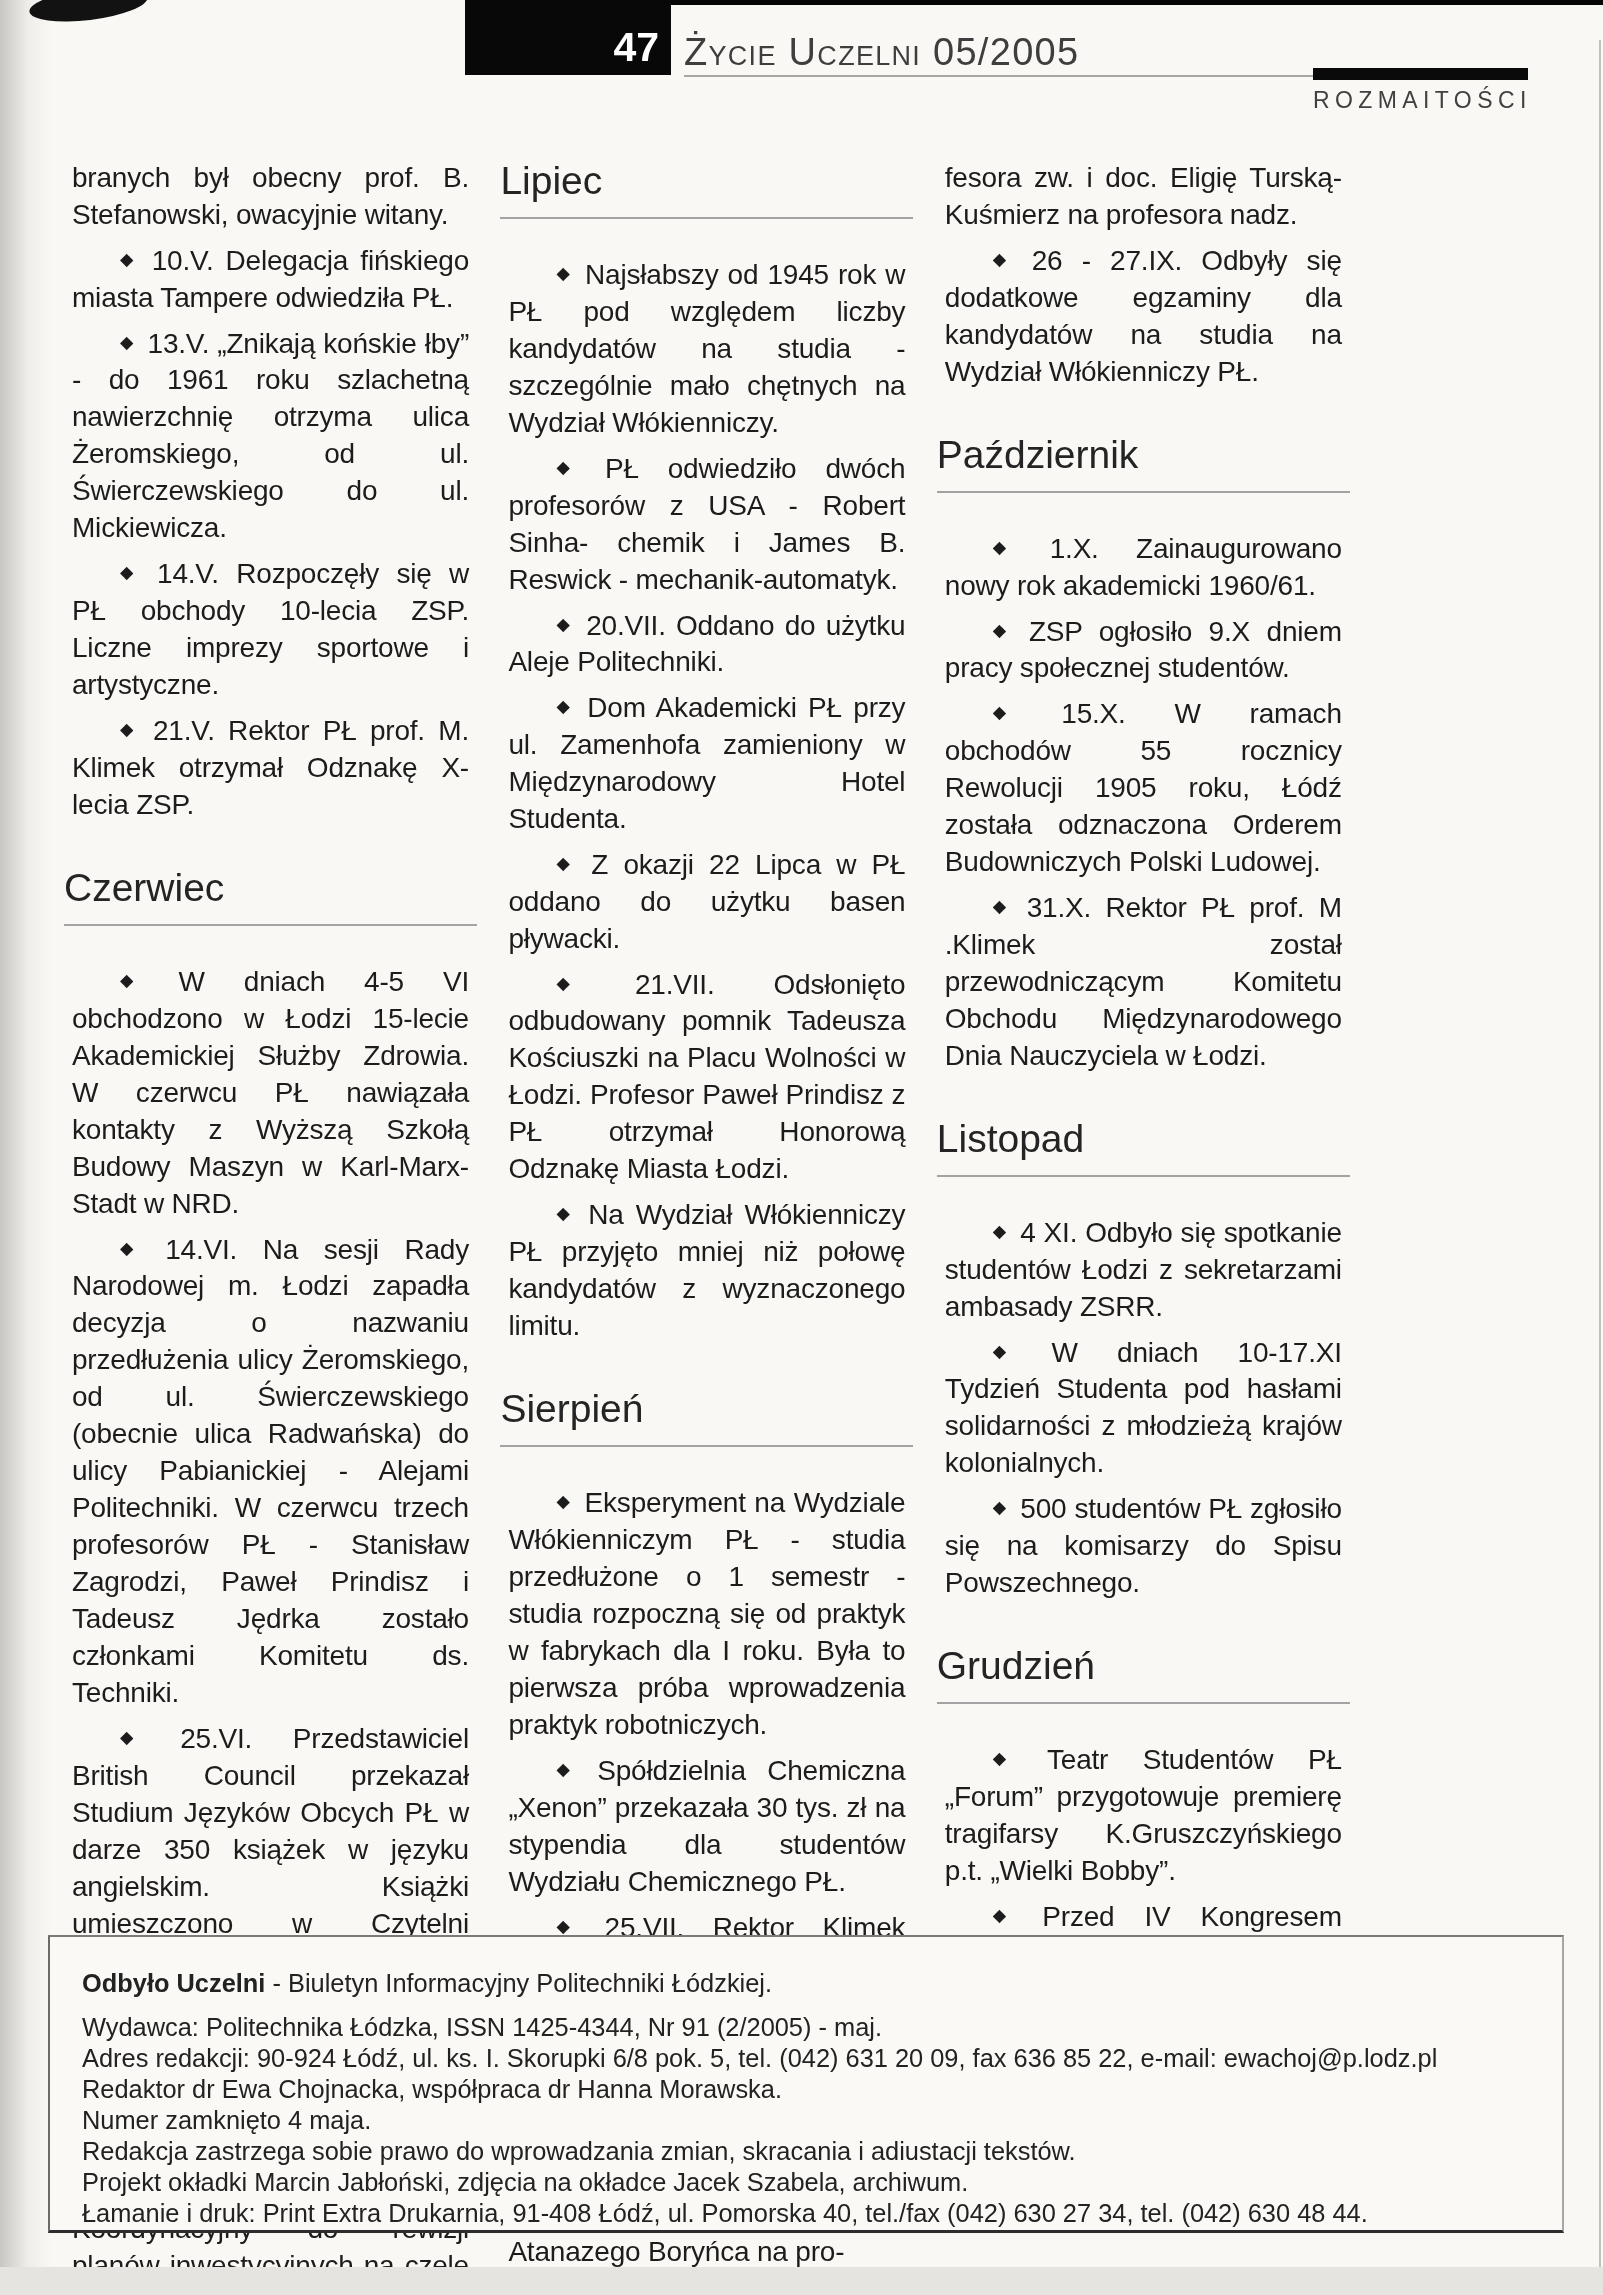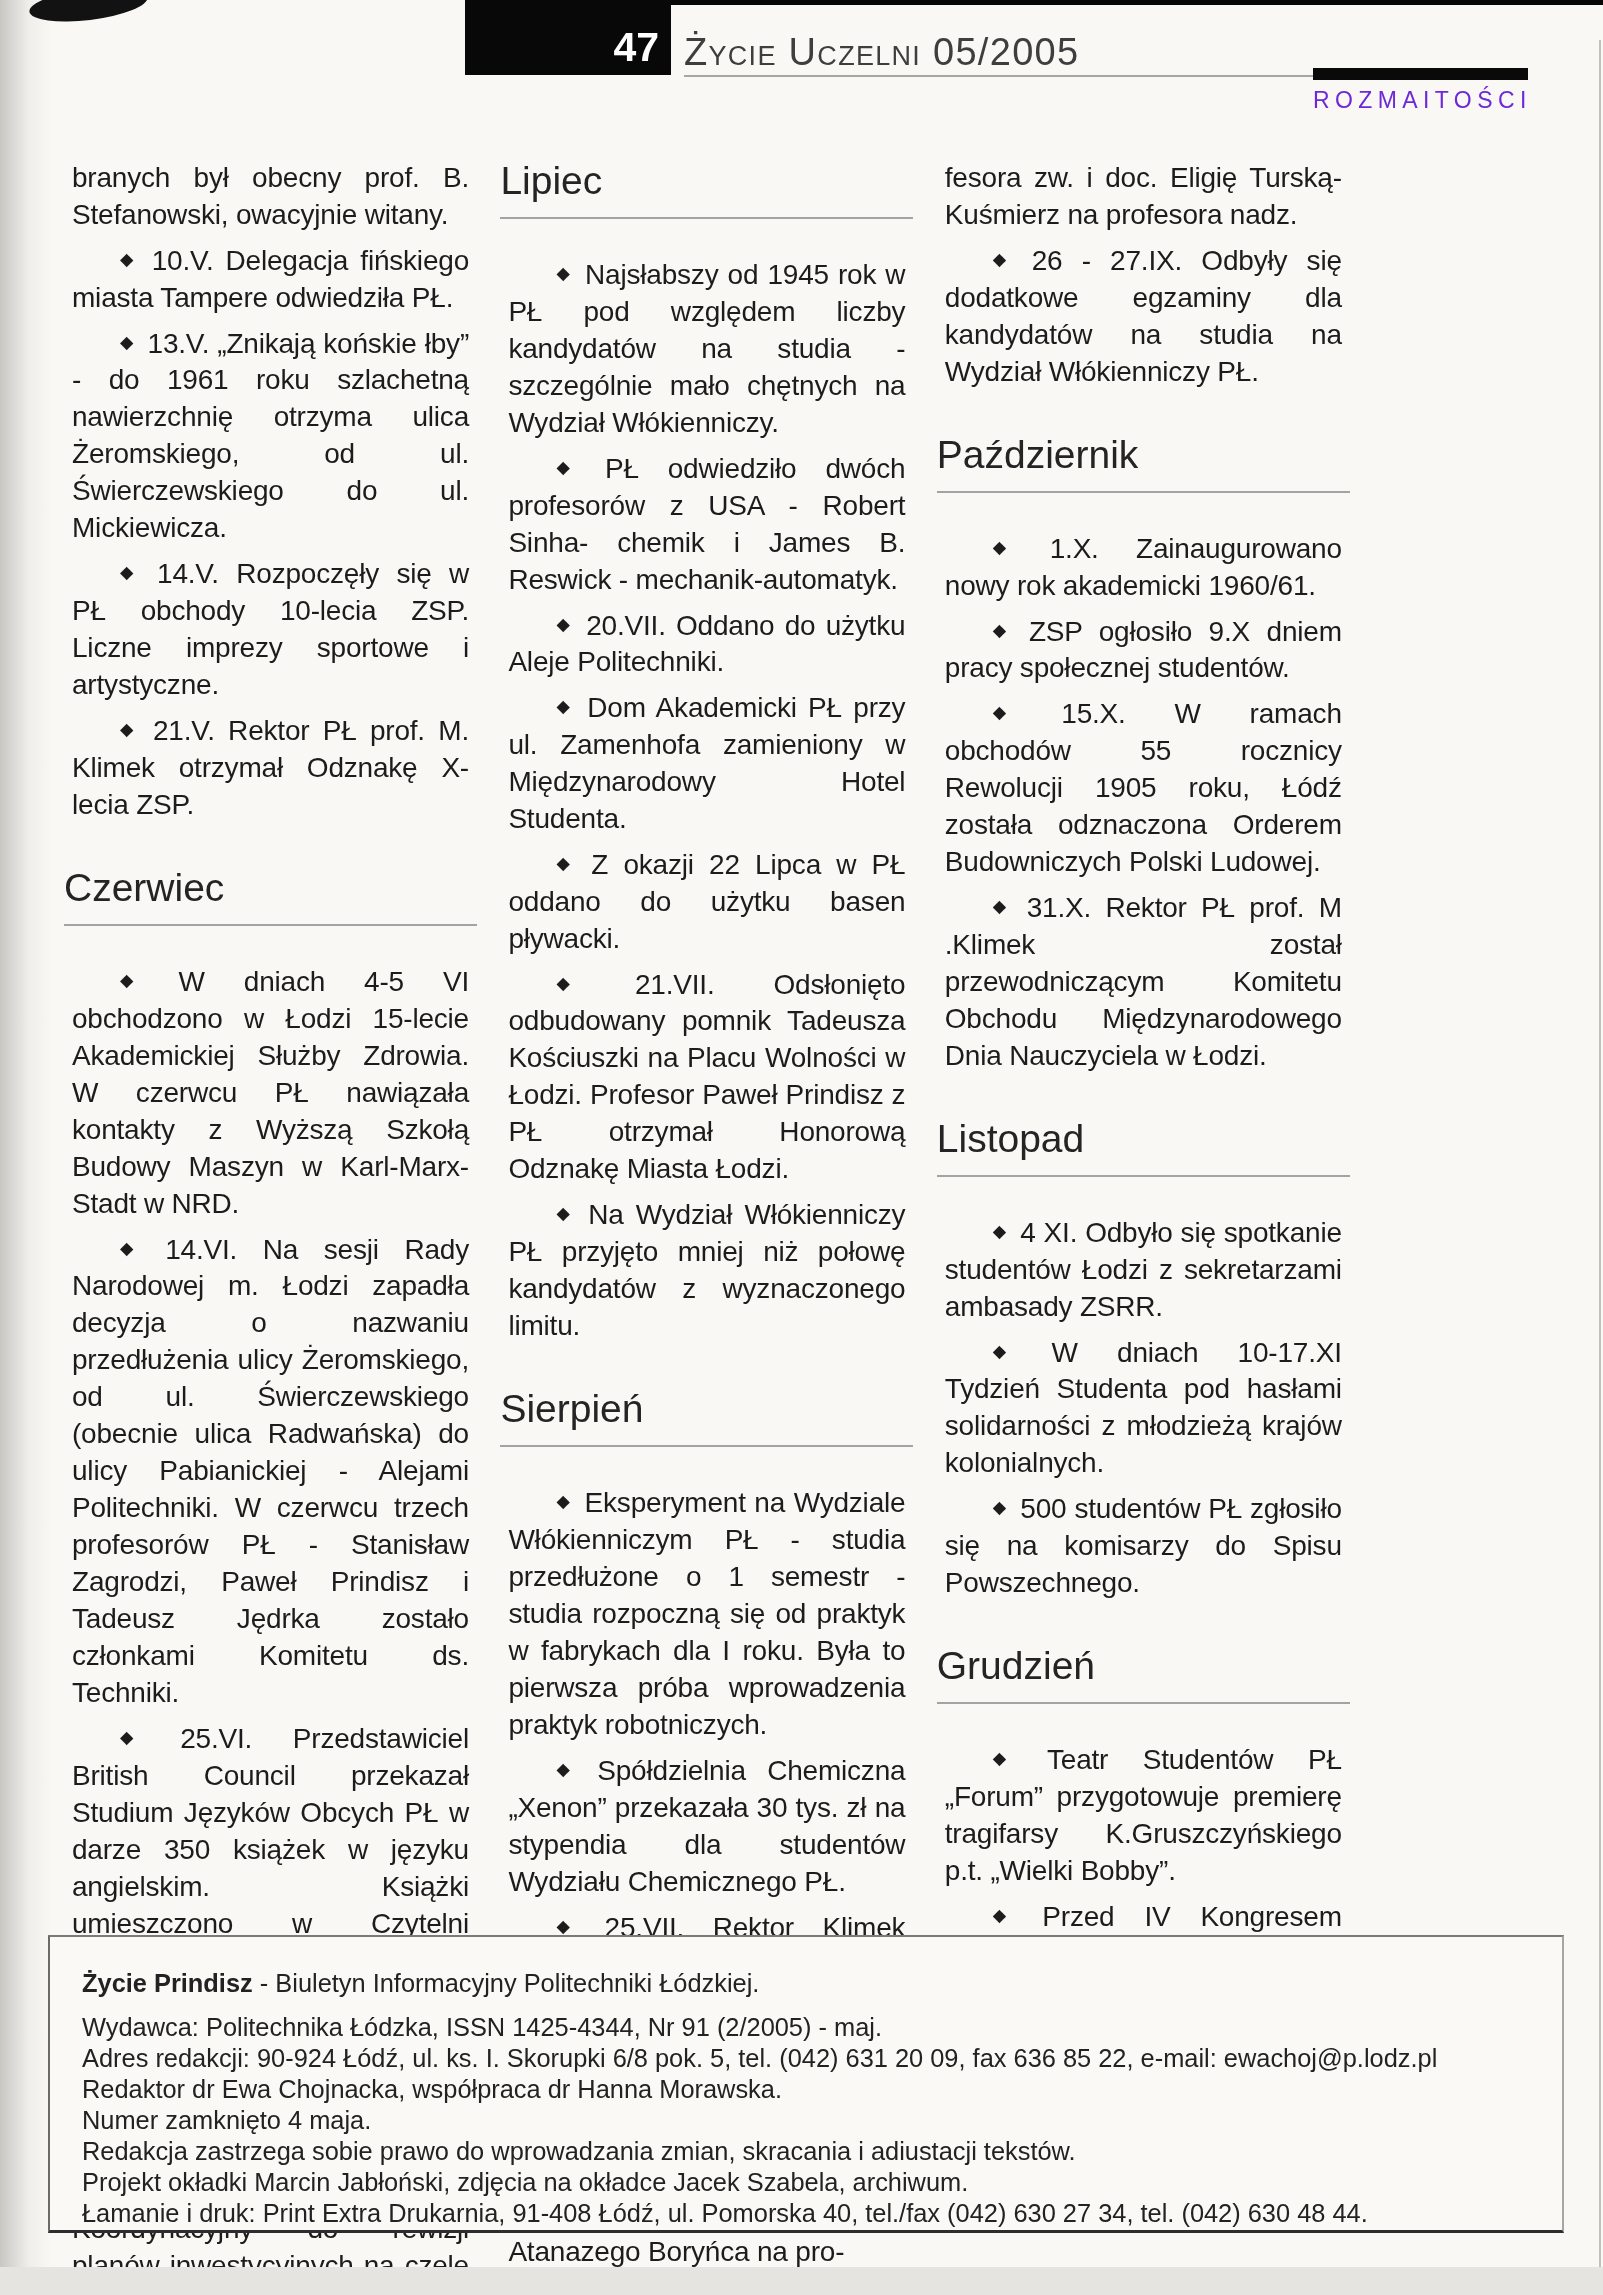--- a/index.html
+++ b/index.html
@@ -19,21 +19,21 @@
     border-radius:50%;transform:rotate(-7deg);}
   
   .page-num-box{position:absolute;left:465px;top:0;width:206px;height:75px;background:#080808;
     display:flex;align-items:flex-end;justify-content:flex-end;box-sizing:border-box;padding:0 12px 6.7px 0;}
   .page-num{color:#ffffff;font-size:41px;font-weight:bold;line-height:1;}
   .journal-title{position:absolute;left:684px;top:33px;font-size:38px;line-height:1;
     font-variant:small-caps;letter-spacing:1.3px;color:#3e3e3e;white-space:nowrap;}
   .header-rule{position:absolute;left:684px;top:75px;width:630px;height:2px;background:#a8a6a2;}
   .section-bar{position:absolute;left:1313px;top:68px;width:215px;height:12px;background:#0a0a0a;}
   .section-title{position:absolute;left:1313px;top:87px;font-size:23px;letter-spacing:5.4px;
-    color:#6d28d9;white-space:nowrap;}
+    color:#404040;white-space:nowrap;}
   
   .columns{position:absolute;left:64px;top:159px;width:1286px;display:flex;}
   .col{width:413px;}
   .col + .col{margin-left:23.4px;}
   .entry{margin:8px;font-size:28px;line-height:37px;text-align:justify;letter-spacing:-0.2px;color:#1c1c1c;}
   .entry.item{text-indent:48px;}
   .entry.cont{text-indent:0;}
   .entry.sig{text-align:right;text-indent:0;}
   .entry.item + .entry.sig{margin-top:43px;}
   .bullet{font-size:17.4px;vertical-align:4.7px;letter-spacing:0;}
@@ -109,21 +109,21 @@
         <h2 class="month-heading">Grudzień</h2>
         <p class="entry item"><span class="bullet">◆</span> Teatr Studentów PŁ „Forum” przygotowuje premierę tragifarsy K.Gruszczyńskiego p.t. „Wielki Bobby”.</p>
         <p class="entry item"><span class="bullet">◆</span> Przed IV Kongresem Techników Polskich - rektor Klimek na czele sekcji XI - przemysł lekki.</p>
         <p class="entry sig">Czesław Żyliński</p>
         <p class="entry sig">Informacje pochodzą z „Dziennika Łódzkiego”</p>
       </div>
   </main>
 
   <footer class="imprint">
     <div class="imprint-line first">
-      <span class="bold">Życie Prindisz</span><span> - Biuletyn Informacyjny Politechniki Łódzkiej.</span>
+      <span class="bold">Odbyło Uczelni</span><span> - Biuletyn Informacyjny Politechniki Łódzkiej.</span>
     </div>
     <div>
         <div class="imprint-line">Wydawca: Politechnika Łódzka, ISSN 1425-4344, Nr 91 (2/2005) - maj.</div>
         <div class="imprint-line">Adres redakcji: 90-924 Łódź, ul. ks. I. Skorupki 6/8 pok. 5, tel. (042) 631 20 09, fax 636 85 22, e-mail: ewachoj@p.lodz.pl</div>
         <div class="imprint-line">Redaktor dr Ewa Chojnacka, współpraca dr Hanna Morawska.</div>
         <div class="imprint-line">Numer zamknięto 4 maja.</div>
         <div class="imprint-line">Redakcja zastrzega sobie prawo do wprowadzania zmian, skracania i adiustacji tekstów.</div>
         <div class="imprint-line">Projekt okładki  Marcin Jabłoński, zdjęcia na okładce Jacek Szabela, archiwum.</div>
         <div class="imprint-line">Łamanie i druk: Print Extra Drukarnia, 91-408 Łódź, ul. Pomorska 40, tel./fax (042) 630 27 34, tel. (042) 630 48 44.</div>
       </div>

